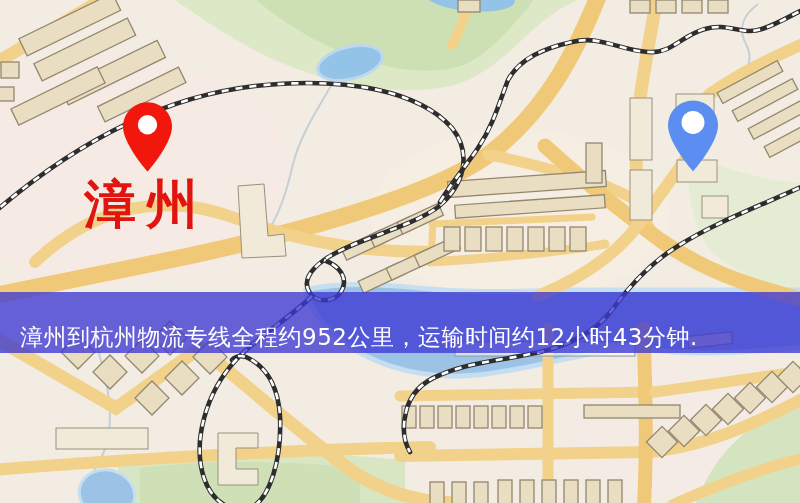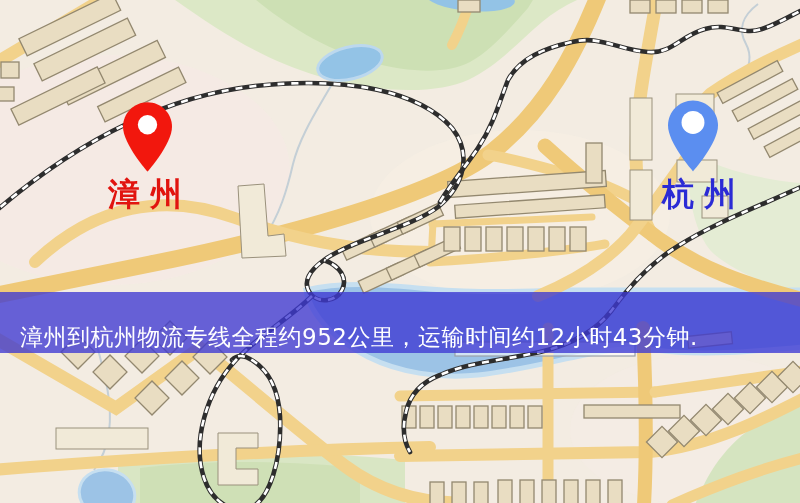--- a/index.html
+++ b/index.html
@@ -16,22 +16,22 @@
   .rail-dash{stroke:#ffffff;stroke-width:2.6;fill:none;stroke-dasharray:7 7;stroke-linecap:butt;}
   .bld{fill:#e9ddc2;stroke:#93886f;stroke-width:1.3;}
   .bld-light{fill:#f1ead8;stroke:#9a917c;}
   .stream{stroke:#c4cfd6;stroke-width:2;fill:none;}
 
   .pin{position:absolute;z-index:3;}
   .pin.origin{left:123px;top:102px;width:49px;height:70px;}
   .pin.dest{left:668px;top:100px;width:50px;height:72px;}
 
   .place-label{
-    position:absolute;top:178px;z-index:3;font-size:32px;font-weight:bold;
-    line-height:1;letter-spacing:10px;white-space:nowrap;margin-left:24px;
+    position:absolute;top:178px;z-index:3;font-size:52px;font-weight:bold;
+    line-height:1;letter-spacing:10px;white-space:nowrap;
   }
   .place-label.origin{left:84px;color:#e1140f;}
   .place-label.dest{left:638px;color:#2b2bd5;}
 
   .banner{
     position:absolute;left:0;top:292px;width:800px;height:61px;z-index:4;
     background:rgba(61,57,210,0.78);
     display:flex;align-items:flex-end;box-sizing:border-box;padding-left:20px;
   }
   .banner span{color:#ffffff;font-size:23px;letter-spacing:0.5px;white-space:nowrap;}
@@ -199,19 +199,18 @@
     <path fill="#f2170d" d="M24,0 C10.8,0 0,10.8 0,24 C0,41 24,68 24,68 C24,68 48,41 48,24 C48,10.8 37.2,0 24,0 Z"></path>
     <circle fill="#ffffff" cx="24" cy="22" r="9.5"></circle>
   </svg>
 
   <svg class="pin dest" viewBox="0 0 48 68" xmlns="http://www.w3.org/2000/svg">
     <path fill="#5b8ef0" d="M24,0 C10.8,0 0,10.8 0,24 C0,41 24,68 24,68 C24,68 48,41 48,24 C48,10.8 37.2,0 24,0 Z"></path>
     <circle fill="#ffffff" cx="24" cy="21" r="11"></circle>
   </svg>
 
   <div class="place-label origin">漳州</div>
-  <div class="place-label dest">杭州</div>
 
   <div class="banner">
     <span>漳州到杭州物流专线全程约952公里，运输时间约12小时43分钟.</span>
   </div>
 
 </div>
 
 </body></html>

